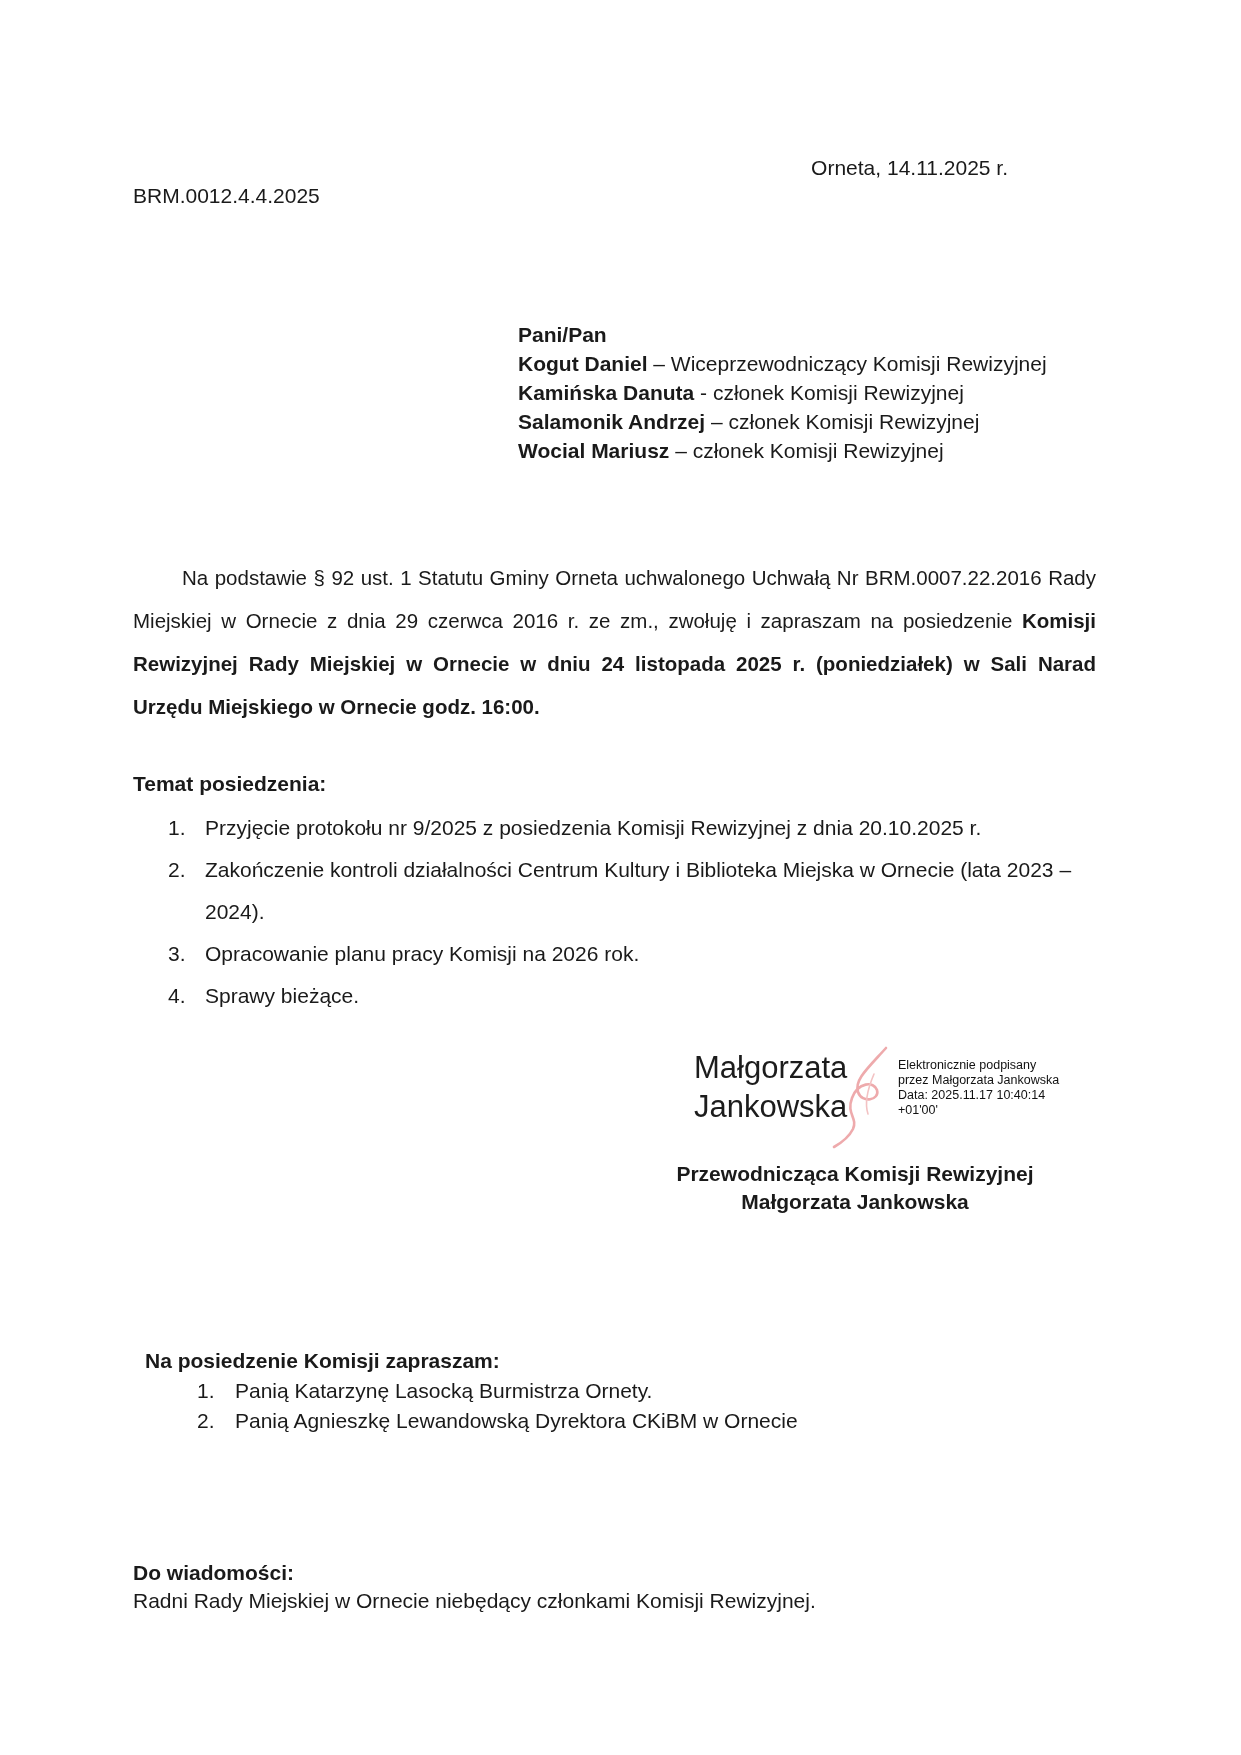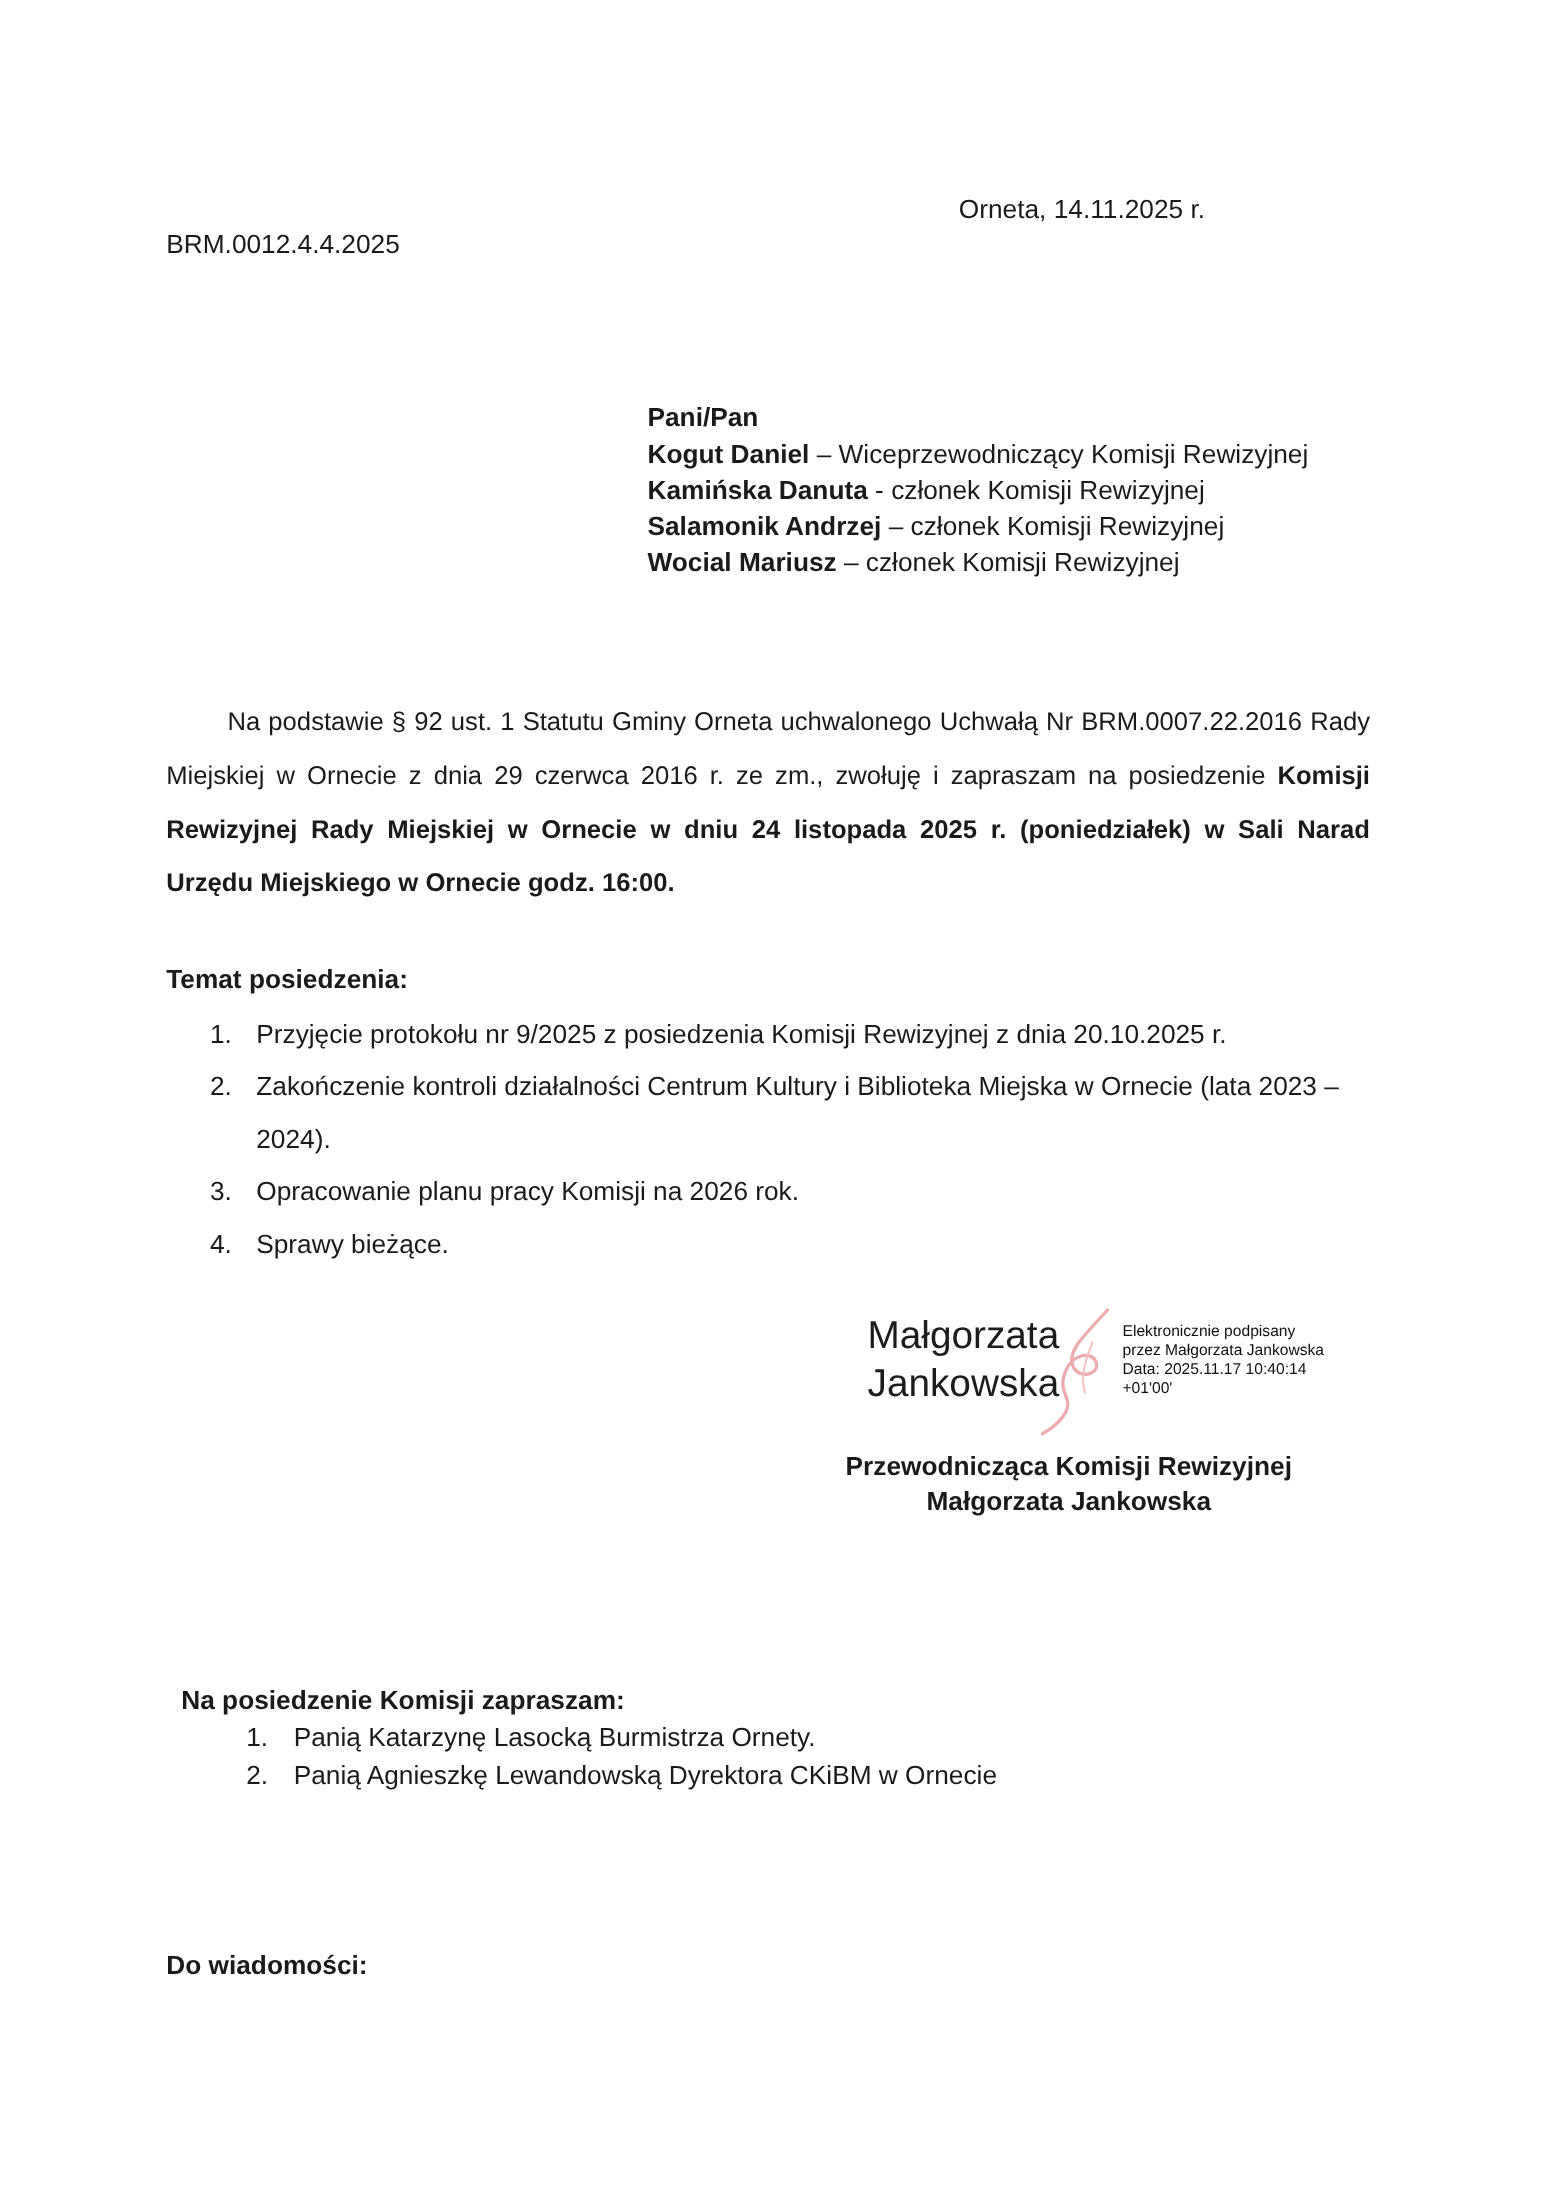--- a/index.html
+++ b/index.html
@@ -8,20 +8,21 @@
     background: #ffffff;
   }
   .page {
     position: relative;
     width: 1123px;
     height: 1755px;
     background: #ffffff;
     font-family: "Liberation Sans", sans-serif;
     color: #1a1a1a;
     overflow: hidden;
+    padding-left: 44px;
   }
   .abs { position: absolute; }
 
   .date-line {
     top: 156px;
     right: 159px;
     font-size: 21px;
     white-space: nowrap;
   }
   .reference-number {
@@ -173,15 +174,16 @@
   </div>
 
   <div class="abs invitees">
     <div class="heading">Na posiedzenie Komisji zapraszam:</div>
     <div class="inv-item"><span class="num">1.</span><span>Panią Katarzynę Lasocką Burmistrza Ornety.</span></div>
     <div class="inv-item"><span class="num">2.</span><span>Panią Agnieszkę Lewandowską Dyrektora CKiBM w Ornecie</span></div>
   </div>
 
   <div class="abs footer-block">
     <div class="heading">Do wiadomości:</div>
+    <div>Radni Rady Miejskiej w Ornecie niebędący członkami Komisji Rewizyjnej.</div>
   </div>
 
 </div>
 
 </body></html>

